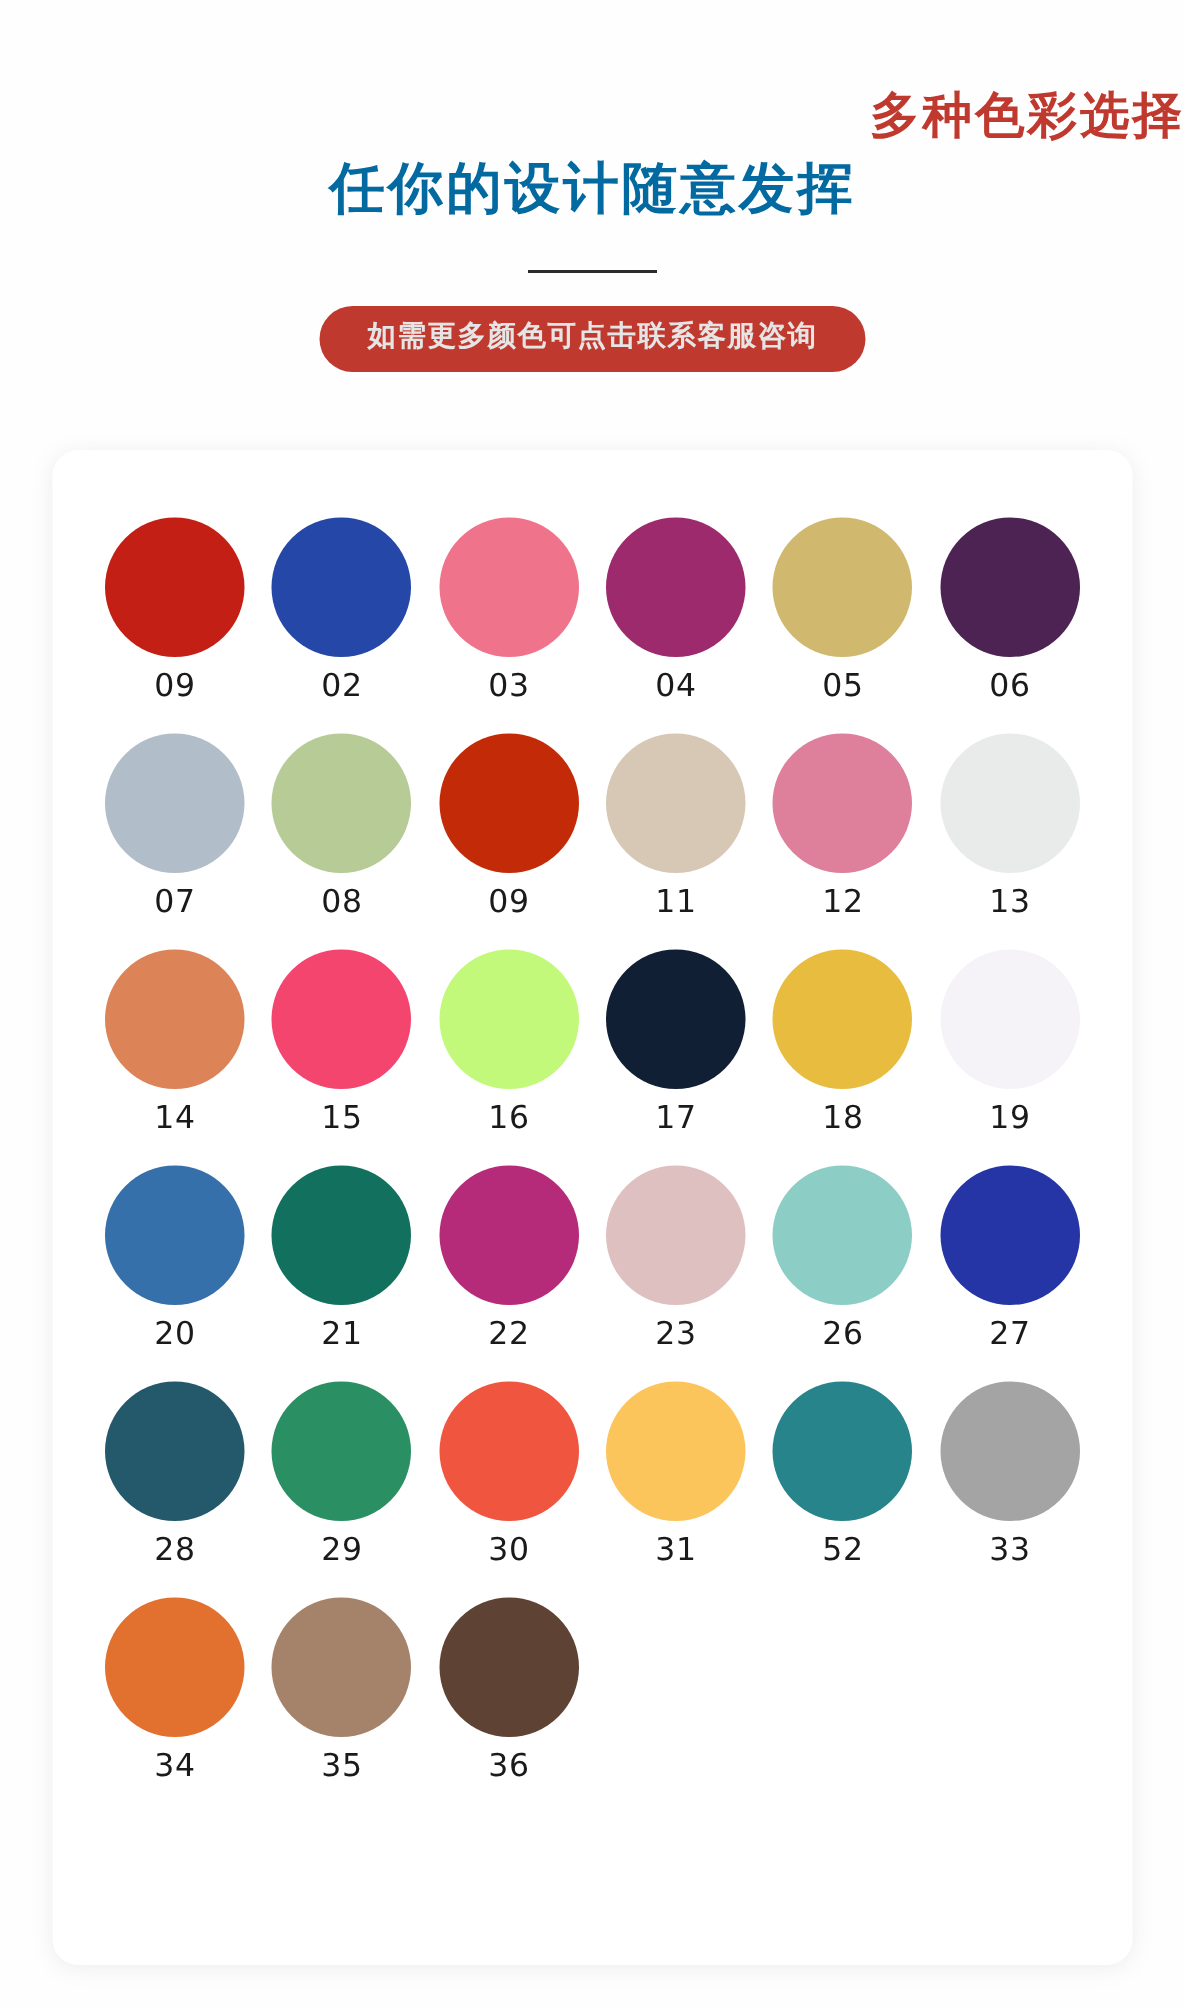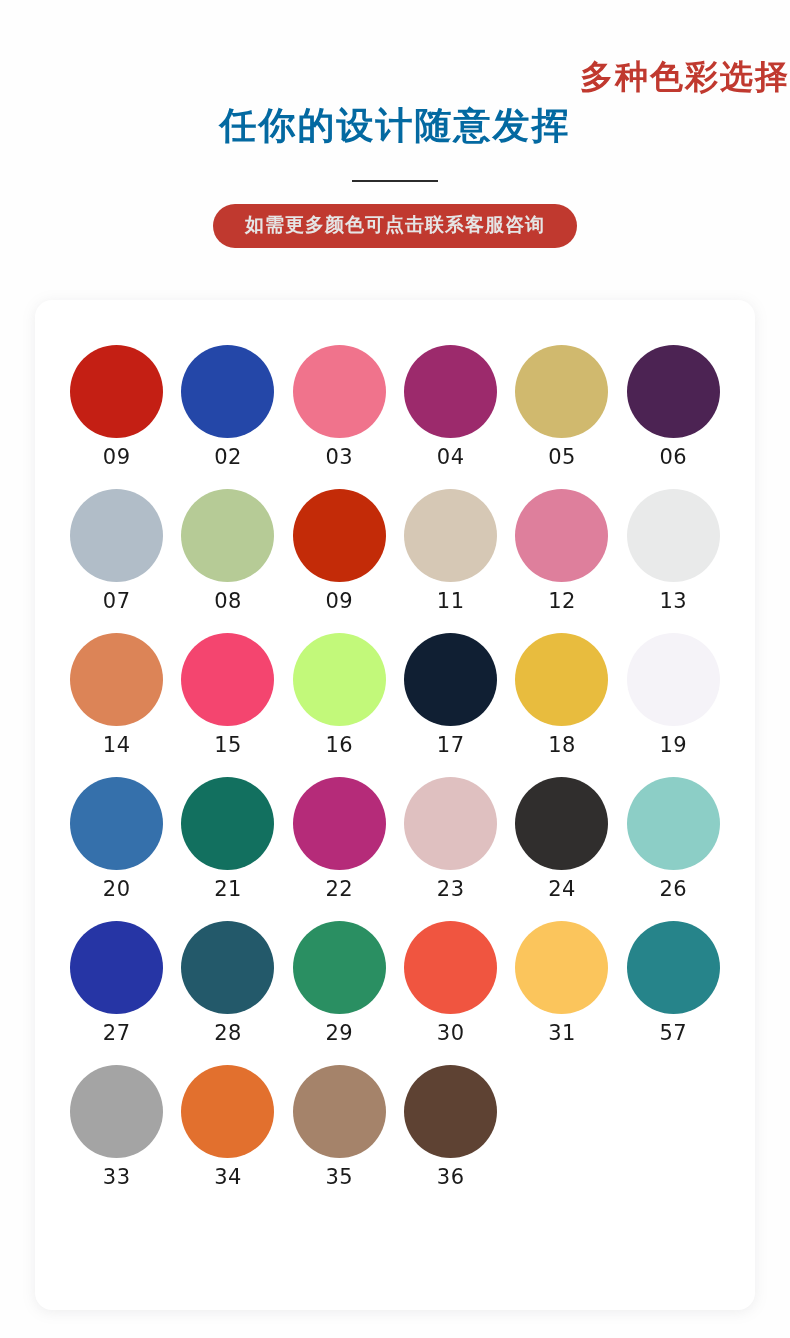--- a/index.html
+++ b/index.html
@@ -197,24 +197,20 @@
       </div>
       <div class="swatch">
         <div class="swatch-dot" style="background: rgb(181, 43, 121);"></div>
         <div class="swatch-label">22</div>
       </div>
       <div class="swatch">
         <div class="swatch-dot" style="background: rgb(223, 192, 192);"></div>
         <div class="swatch-label">23</div>
       </div>
       <div class="swatch">
-        <div class="swatch-dot" style="background: rgb(48, 46, 45);"></div>
-        <div class="swatch-label">24</div>
-      </div>
-      <div class="swatch">
         <div class="swatch-dot" style="background: rgb(140, 206, 198);"></div>
         <div class="swatch-label">26</div>
       </div>
       <div class="swatch">
         <div class="swatch-dot" style="background: rgb(38, 53, 165);"></div>
         <div class="swatch-label">27</div>
       </div>
       <div class="swatch">
         <div class="swatch-dot" style="background: rgb(35, 89, 106);"></div>
         <div class="swatch-label">28</div>
@@ -226,21 +222,21 @@
       <div class="swatch">
         <div class="swatch-dot" style="background: rgb(240, 85, 64);"></div>
         <div class="swatch-label">30</div>
       </div>
       <div class="swatch">
         <div class="swatch-dot" style="background: rgb(251, 197, 92);"></div>
         <div class="swatch-label">31</div>
       </div>
       <div class="swatch">
         <div class="swatch-dot" style="background: rgb(38, 132, 138);"></div>
-        <div class="swatch-label">57</div>
+        <div class="swatch-label">52</div>
       </div>
       <div class="swatch">
         <div class="swatch-dot" style="background: rgb(164, 164, 164);"></div>
         <div class="swatch-label">33</div>
       </div>
       <div class="swatch">
         <div class="swatch-dot" style="background: rgb(226, 112, 46);"></div>
         <div class="swatch-label">34</div>
       </div>
       <div class="swatch">

